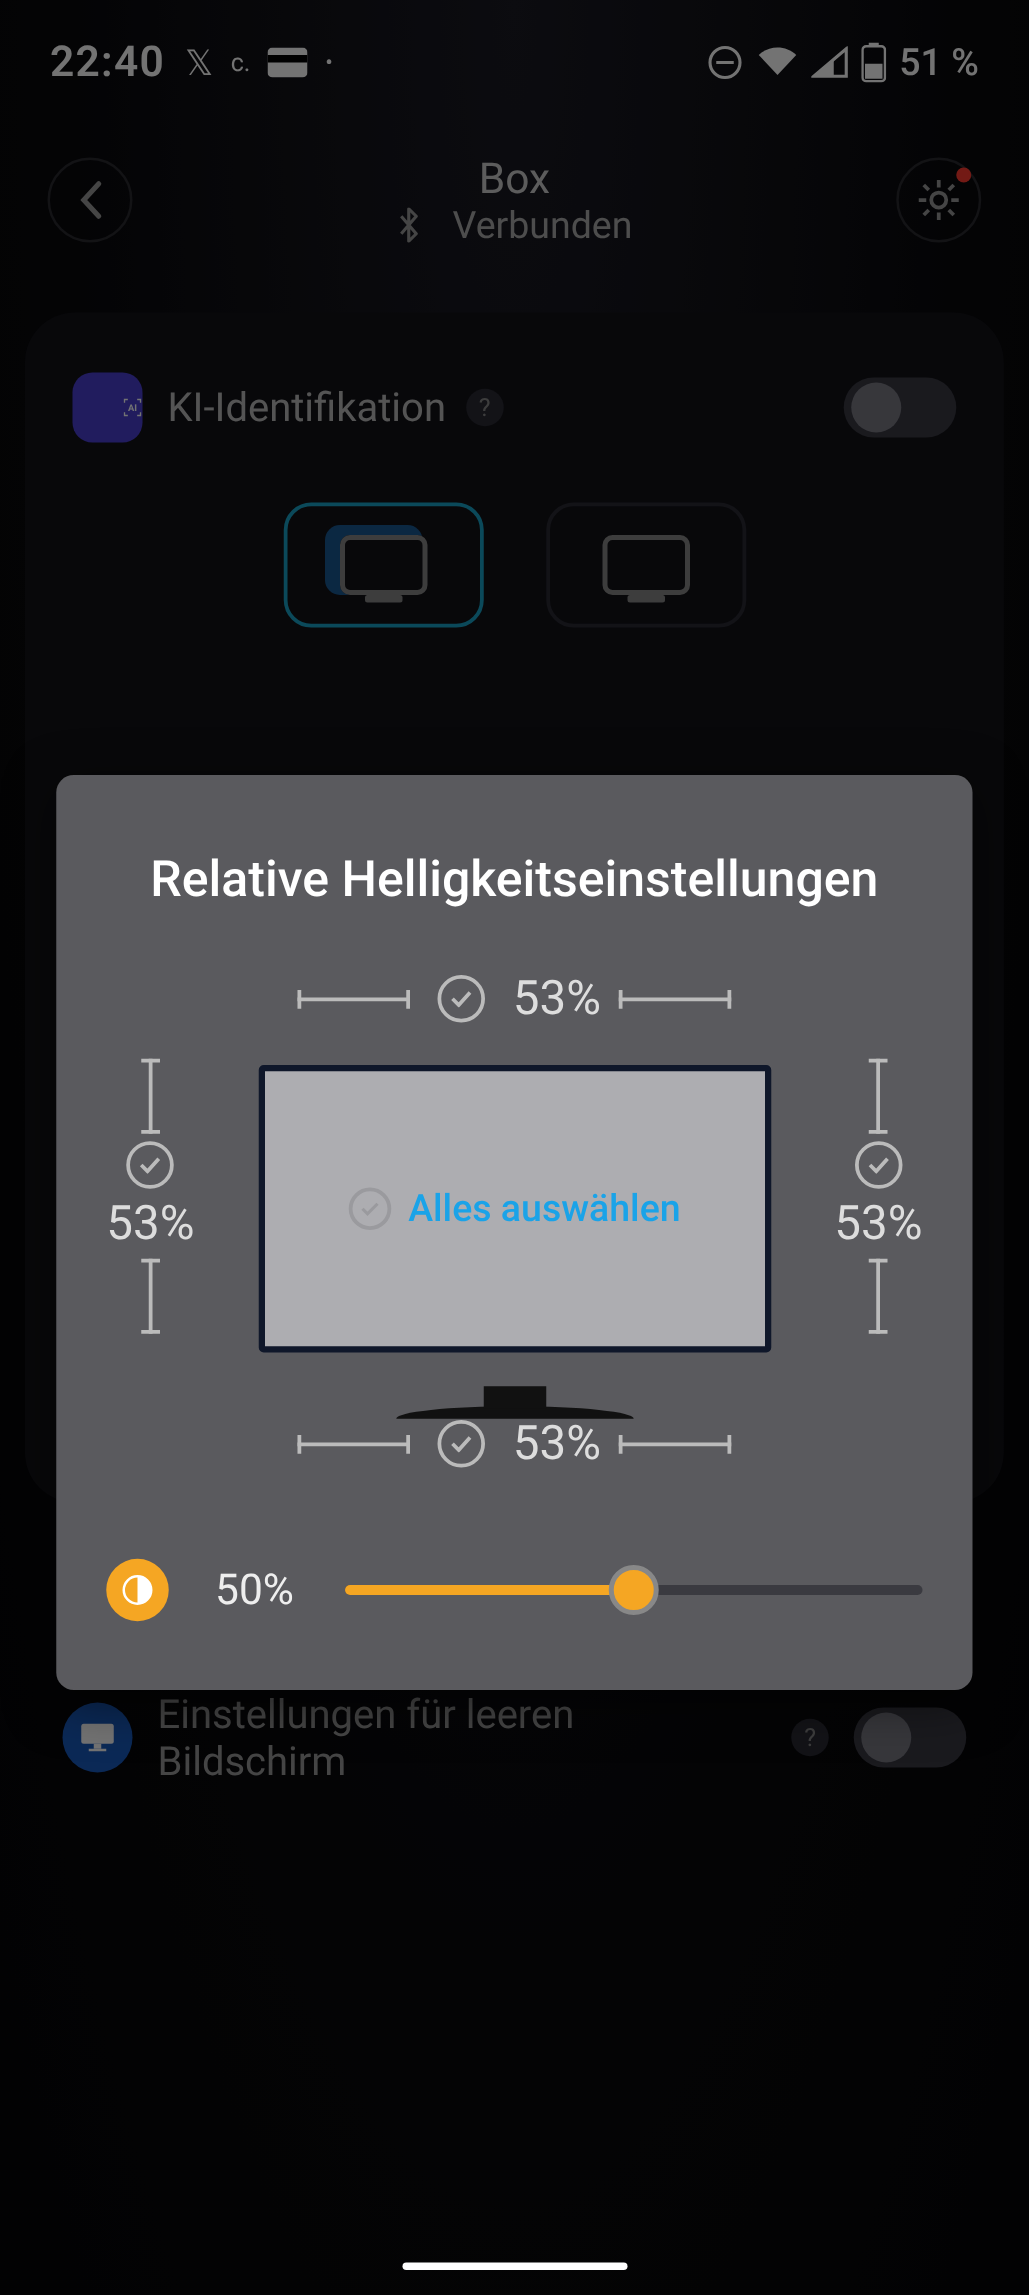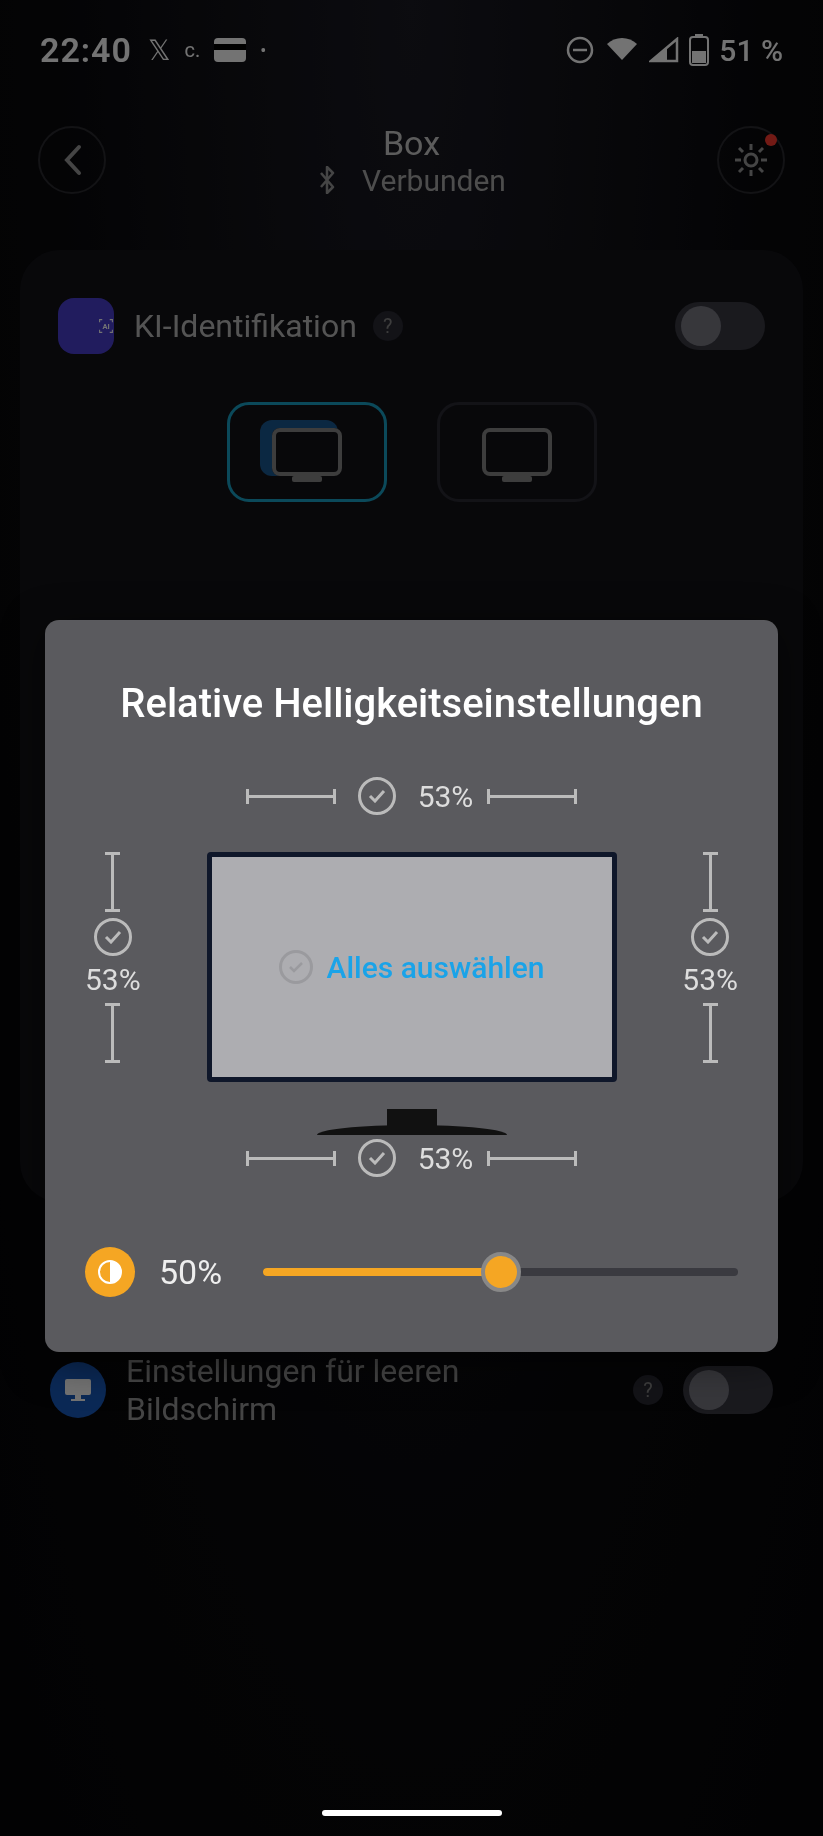--- a/index.html
+++ b/index.html
@@ -55,37 +55,37 @@
   
   .modal { position:absolute; z-index:10; left:45px; right:45px; top:620px; background:#5a5a5e; border-radius: 14px; padding: 60px 40px 55px 40px; color:#eee; box-shadow: 0 10px 40px rgba(0,0,0,0.5);}
   .modal-title { text-align:center; font-size:40px; color:#fff; font-weight:500; margin-bottom: 50px;}
   .tv-area { position:relative; height:380px; display:flex; align-items:center; justify-content:center;}
   .tv-screen { width:410px; height:230px; background:#adadb1; border:5px solid #0f172a; border-radius:4px; display:flex; align-items:center; justify-content:center; gap:14px; position: relative;}
   .tv-stand { position:absolute; bottom:22px; left:50%; transform:translateX(-50%); width:190px; height:10px; background:#111; border-radius: 50% 50% 0 0 / 100% 100% 0 0;}
   .tv-stand::before{content:''; position:absolute; top:-16px; left:50%; transform:translateX(-50%); width:50px; height:18px; background:#111;}
   .sel-check { width:34px; height:34px; border-radius:50%; border:3px solid #9a9a9e; display:flex; align-items:center; justify-content:center;}
   .sel-label { color:#1aa3e8; font-size:30px; font-weight:500;}
   .edge-check{ width:38px; height:38px; border-radius:50%; border:3px solid #bbb; display:flex; align-items:center; justify-content:center; margin:0 8px;}
-  .edge-pct{ font-size:30px; color:#ddd;}
+  .edge-pct{ font-size:38px; color:#ddd;}
   .edge-hbar{ height:3px; width:90px; background:#bbb; position:relative;}
   .edge-hbar::before,.edge-hbar::after{content:''; position:absolute; top:-6px; width:3px; height:15px; background:#bbb;}
   .edge-hbar::before{left:0;} .edge-hbar::after{right:0;}
   .edge-vbar{ width:3px; height:60px; background:#bbb; position:relative;}
   .edge-vbar::before,.edge-vbar::after{content:''; position:absolute; left:-6px; height:3px; width:15px; background:#bbb;}
   .edge-vbar::before{top:0;} .edge-vbar::after{bottom:0;}
 
   .edge-top{ position:absolute; top:0; left:0; right:0; display:flex; align-items:center; justify-content:center; gap:14px;}
   .edge-bottom{ position:absolute; bottom:-20px; left:0; right:0; display:flex; align-items:center; justify-content:center; gap:14px;}
   .edge-left{ position:absolute; left:0; top:60px; bottom:80px; display:flex; flex-direction:column; align-items:center; justify-content:center; gap:6px;}
   .edge-right{ position:absolute; right:0; top:60px; bottom:80px; display:flex; flex-direction:column; align-items:center; justify-content:center; gap:6px;}
 
   
   .slider-row{ margin-top:90px; display:flex; align-items:center; gap:24px;}
   .bright-ic{ width:50px; height:50px; border-radius:50%; background:#f5a623; display:flex; align-items:center; justify-content:center; flex-shrink:0;}
-  .bright-pct{ font-size:34px; color:#eee; width:80px;}
+  .bright-pct{ font-size:34px; color:#eee; width:80px;margin-left:13px;}
   .slider{ flex:1; height:8px; background:#3a3a40; border-radius:4px; position:relative;}
   .slider-fill{ position:absolute; left:0; top:0; bottom:0; background:#f5a623; border-radius:4px;}
   .slider-knob{ position:absolute; top:50%; transform:translate(-50%,-50%); width:40px; height:40px; border-radius:50%; background:#f5a623; border:4px solid #888;}
 
   
   .home-ind{ position:absolute; bottom:20px; left:50%; transform:translateX(-50%); width:180px; height:6px; background:#fff; border-radius:3px; z-index:20;}
 
   svg{display:block;}
 </style>
 </head>

